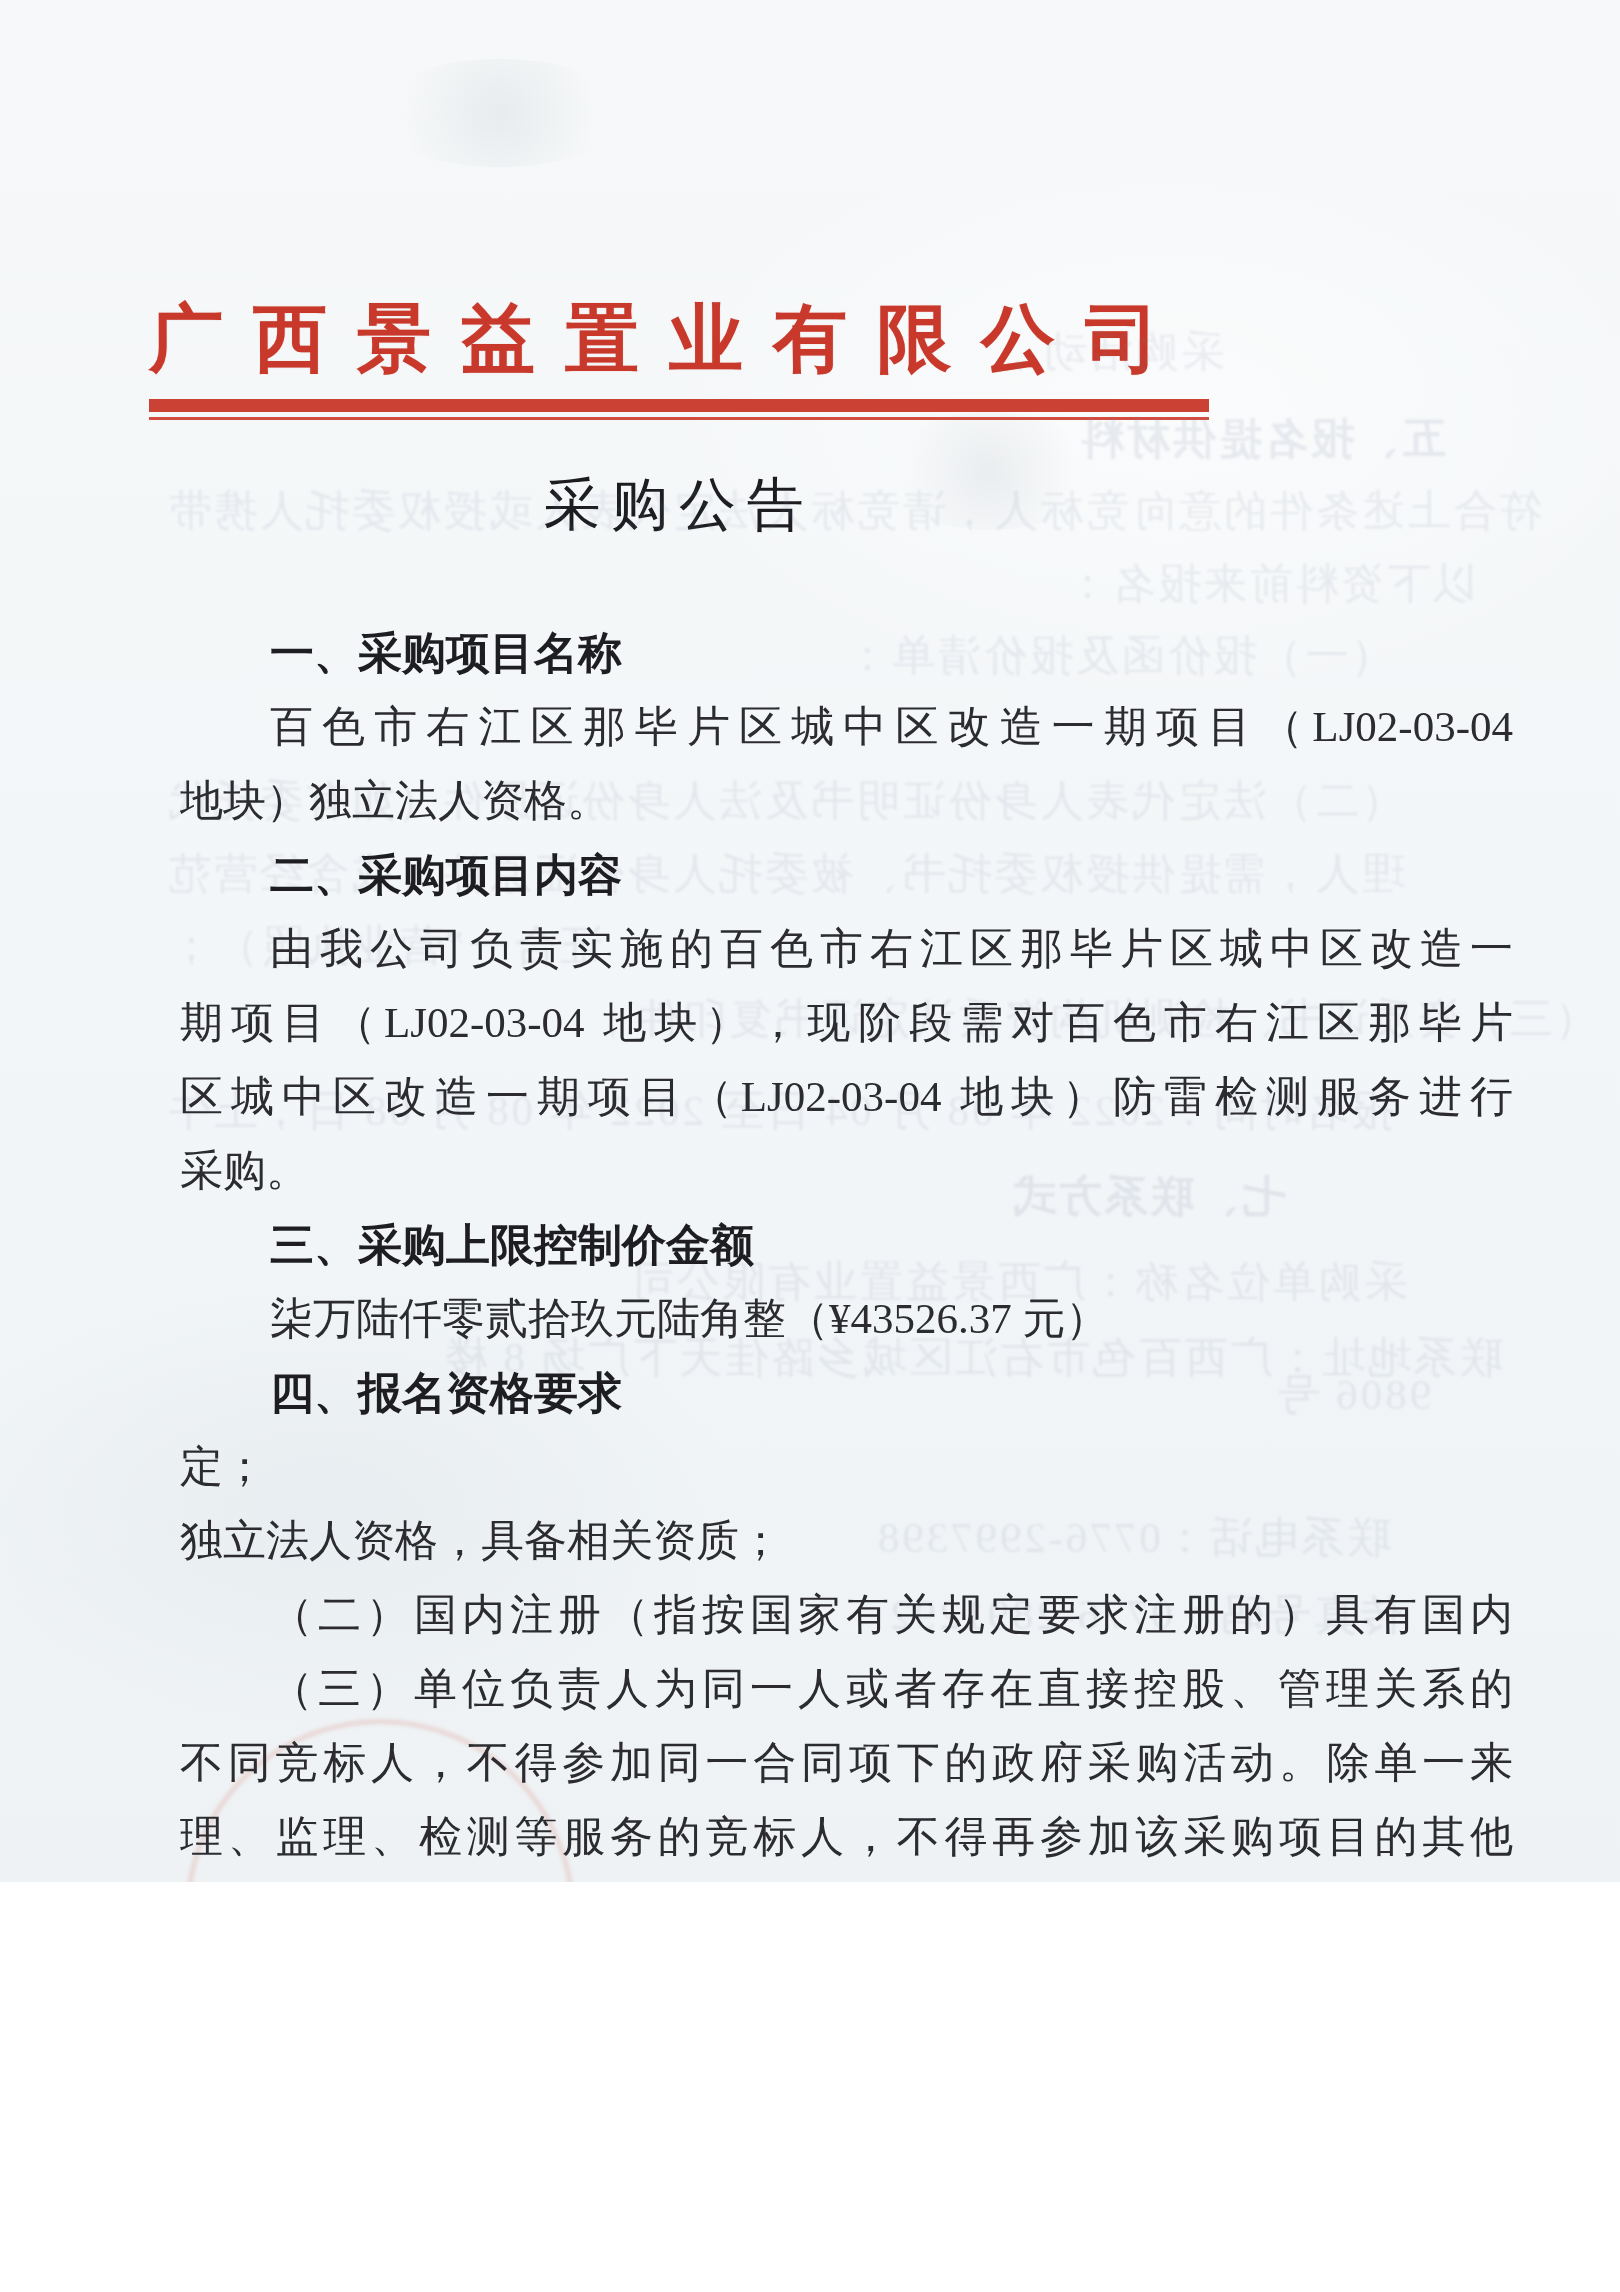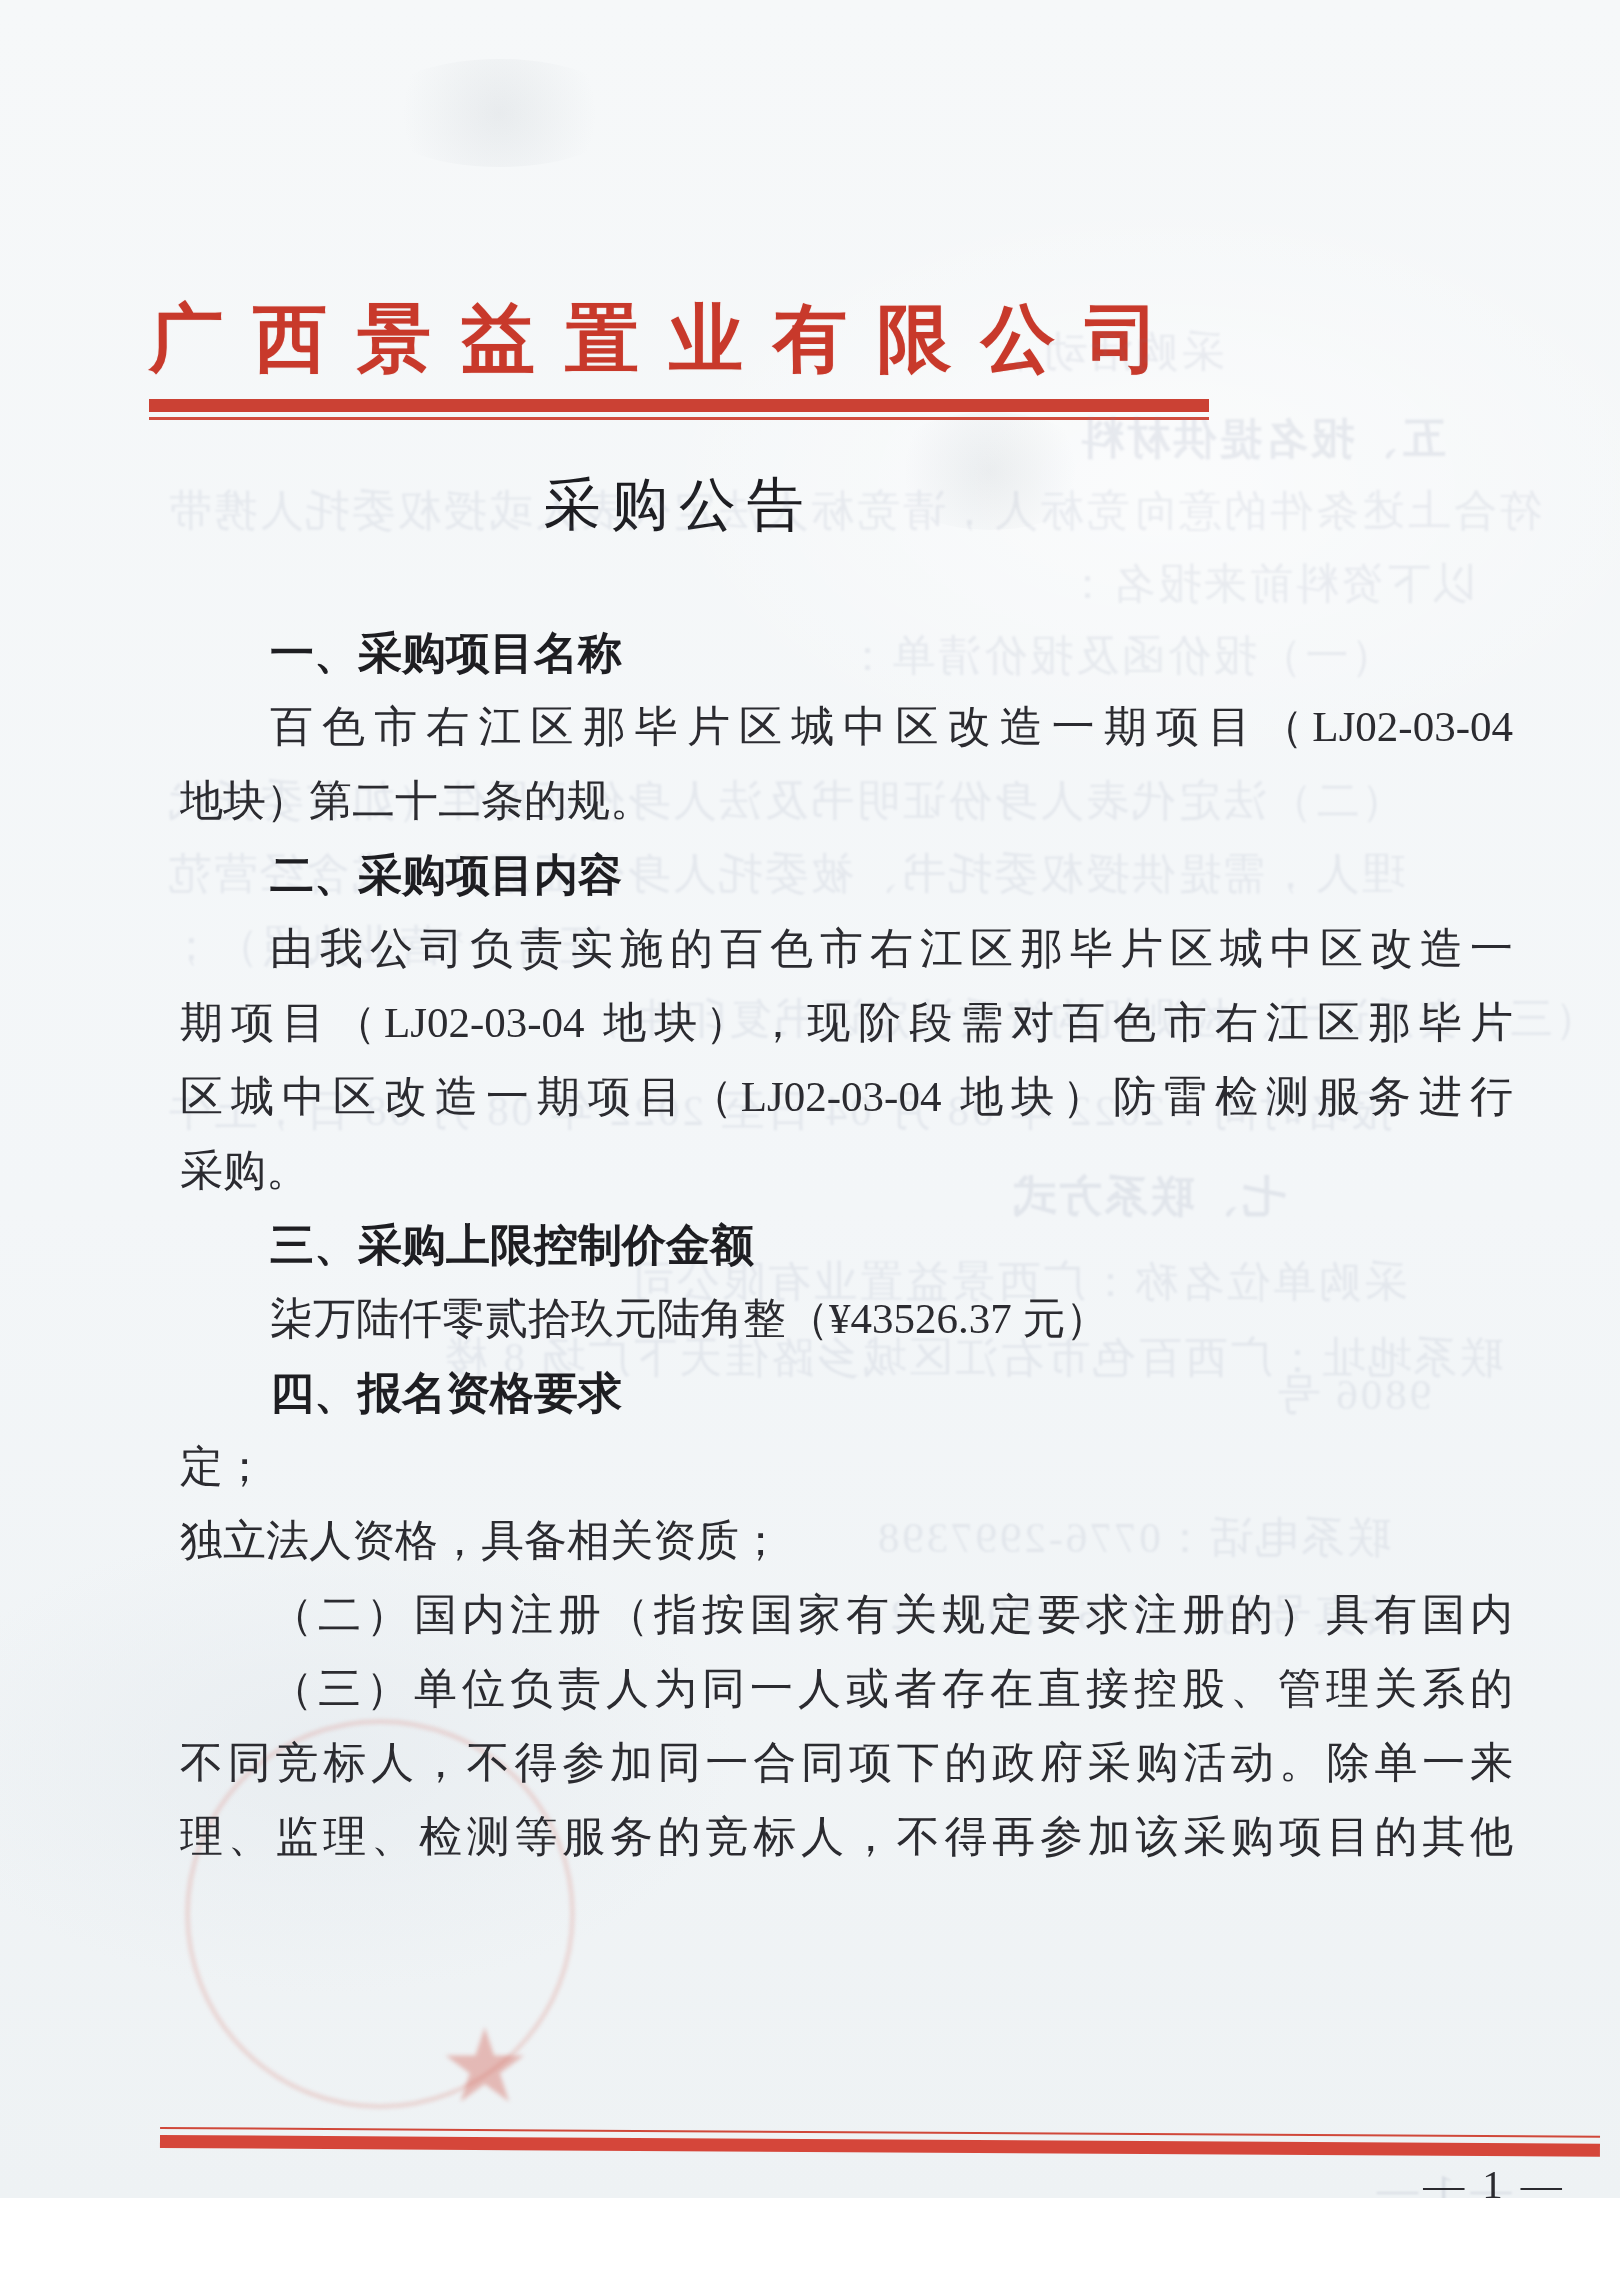--- a/index.html
+++ b/index.html
@@ -1,18 +1,18 @@
 <!DOCTYPE html>
 <html><head>
 <meta charset="utf-8">
 <style>
   html,body{margin:0;padding:0;}
   #paper{
     position:relative;
-    width:1620px;height:2198px;
+    width:1620px;height:1882px;
     background:
       radial-gradient(ellipse 882px 490px at 72% 22%, rgba(255,255,255,.55), rgba(255,255,255,0) 60%),
       radial-gradient(ellipse 686px 392px at 20% 80%, rgba(225,231,236,.5), rgba(255,255,255,0) 60%),
       linear-gradient(180deg,#f6f8f9 0%,#f3f6f8 55%,#eef2f4 100%);
     overflow:hidden;
     font-family:"Liberation Serif", serif;
     color:#2b2b30;
   }
 
   
@@ -123,21 +123,21 @@
 
   <div class="company">广西景益置业有限公司</div>
   <div class="rule rule-thick-top"></div>
   <div class="rule rule-thin-top"></div>
 
   <div class="doc-title">采购公告</div>
 
   <div class="content">
     <div class="line heading indent">一、采购项目名称</div>
     <div class="line indent fill">百色市右江区那毕片区城中区改造一期项目（LJ02-03-04</div>
-    <div class="line">地块）第二十二条的规。</div>
+    <div class="line">地块）独立法人资格。</div>
     <div class="line heading indent">二、采购项目内容</div>
     <div class="line indent fill">由我公司负责实施的百色市右江区那毕片区城中区改造一</div>
     <div class="line fill">期项目（LJ02-03-04 地块），现阶段需对百色市右江区那毕片</div>
     <div class="line fill">区城中区改造一期项目（LJ02-03-04 地块）防雷检测服务进行</div>
     <div class="line">采购。</div>
     <div class="line heading indent">三、采购上限控制价金额</div>
     <div class="line indent">柒万陆仟零贰拾玖元陆角整（¥43526.37 元）</div>
     <div class="line heading indent">四、报名资格要求</div>
     <div class="line">定；</div>
     <div class="line">独立法人资格，具备相关资质；</div>

